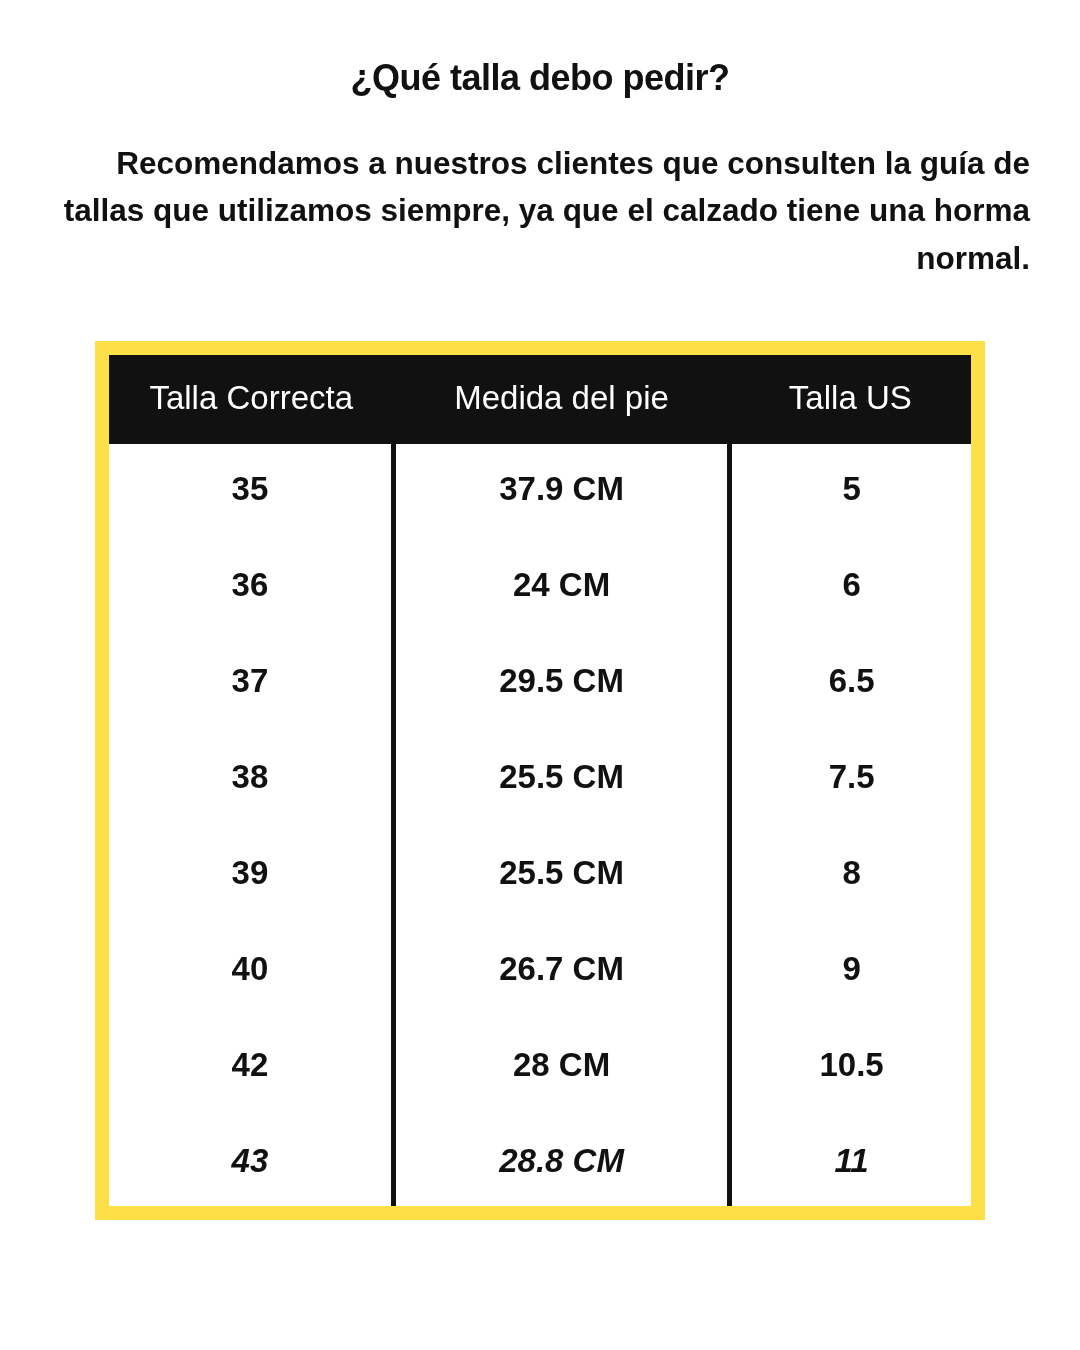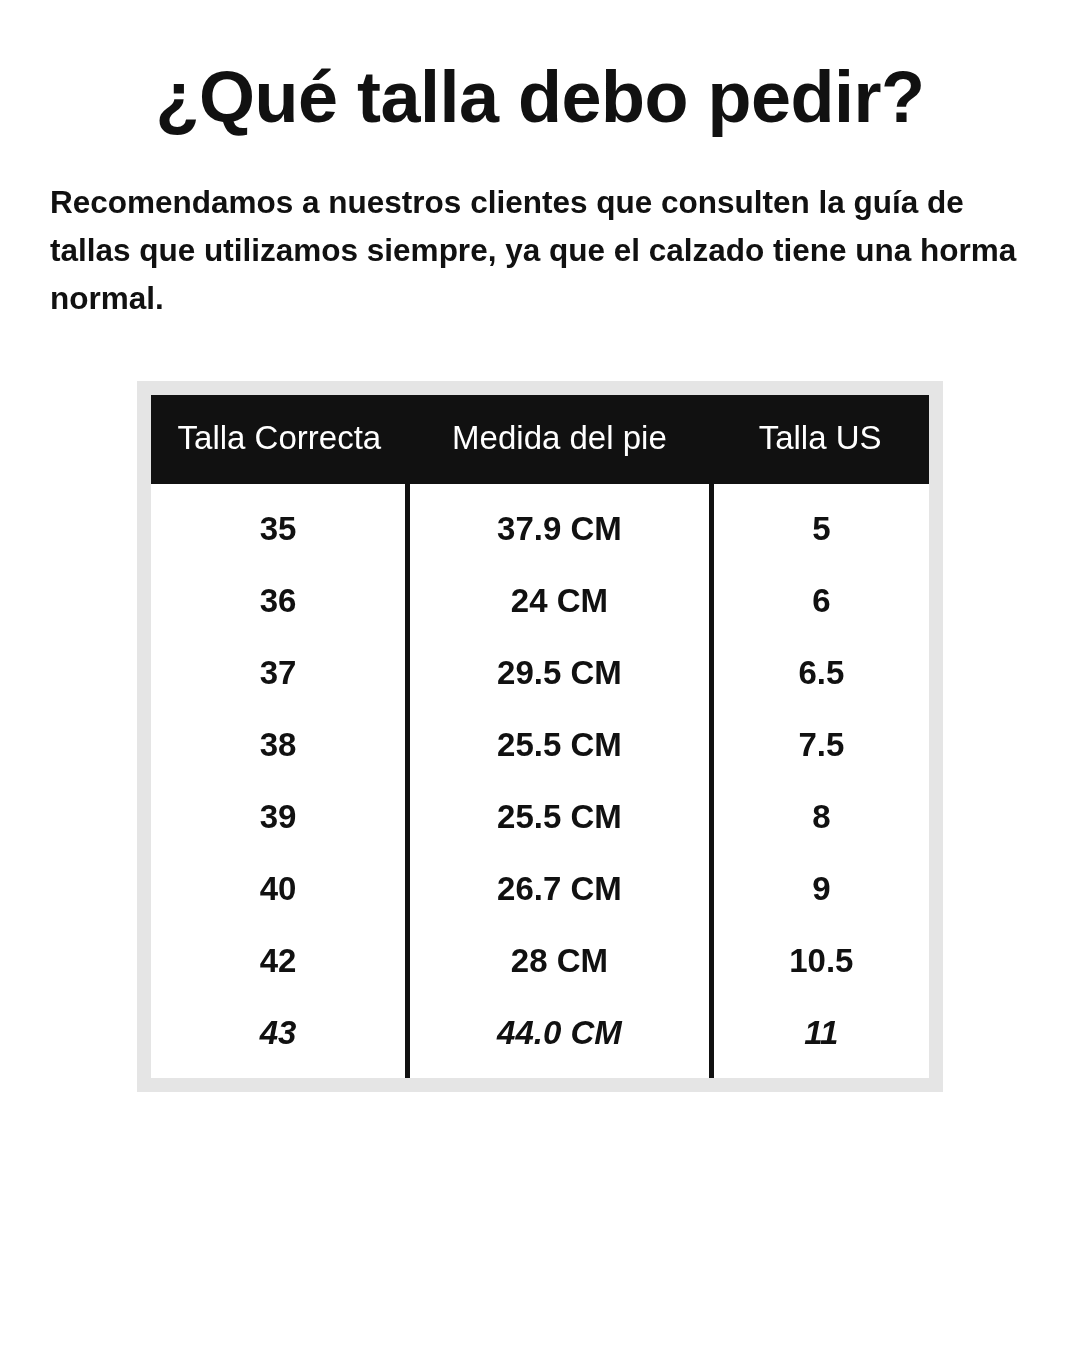--- a/index.html
+++ b/index.html
@@ -16,40 +16,40 @@
   }
   .page {
     width: 1080px;
     height: 1350px;
     box-sizing: border-box;
     padding: 0;
     position: relative;
   }
   .headline {
     text-align: center;
-    font-size: 72px;
+    font-size: 36px;
     font-weight: bold;
     letter-spacing: -0.5px;
     margin: 58px 0 0 0;
     line-height: 1.1;
     color: #111111;
   }
   .subtext {
-    text-align: left;
+    text-align: right;
     font-size: 31.5px;
     font-weight: bold;
     line-height: 1.52;
     color: #111111;
     margin: 42px auto 0 auto;
     width: 980px;
   }
   .table-wrap {
     margin: 58px auto 0 auto;
-    width: 806px;
-    background: #e5e5e5;
+    width: 890px;
+    background: #fde047;
     padding: 14px;
     box-sizing: border-box;
   }
   table.size-table {
     width: 100%;
     border-collapse: collapse;
     table-layout: fixed;
   }
   table.size-table thead th {
     background: #111111;
@@ -64,21 +64,21 @@
   }
   table.size-table tbody {
     background: #ffffff;
   }
   table.size-table tbody td {
     background: #ffffff;
     color: #111111;
     font-size: 33px;
     font-weight: bold;
     text-align: center;
-    padding: 17px 6px;
+    padding: 29px 6px;
     vertical-align: middle;
     border-left: 5px solid #111111;
   }
   table.size-table tbody td:first-child {
     border-left: none;
   }
   table.size-table tbody tr:first-child td {
     padding-top: 26px;
   }
   table.size-table tbody tr:last-child td {
@@ -143,20 +143,20 @@
           <td>26.7 CM</td>
           <td>9</td>
         </tr>
         <tr>
           <td>42</td>
           <td>28 CM</td>
           <td>10.5</td>
         </tr>
         <tr>
           <td>43</td>
-          <td>44.0 CM</td>
+          <td>28.8 CM</td>
           <td>11</td>
         </tr>
       </tbody>
     </table>
   </div>
 
 </div>
 
 </body></html>

